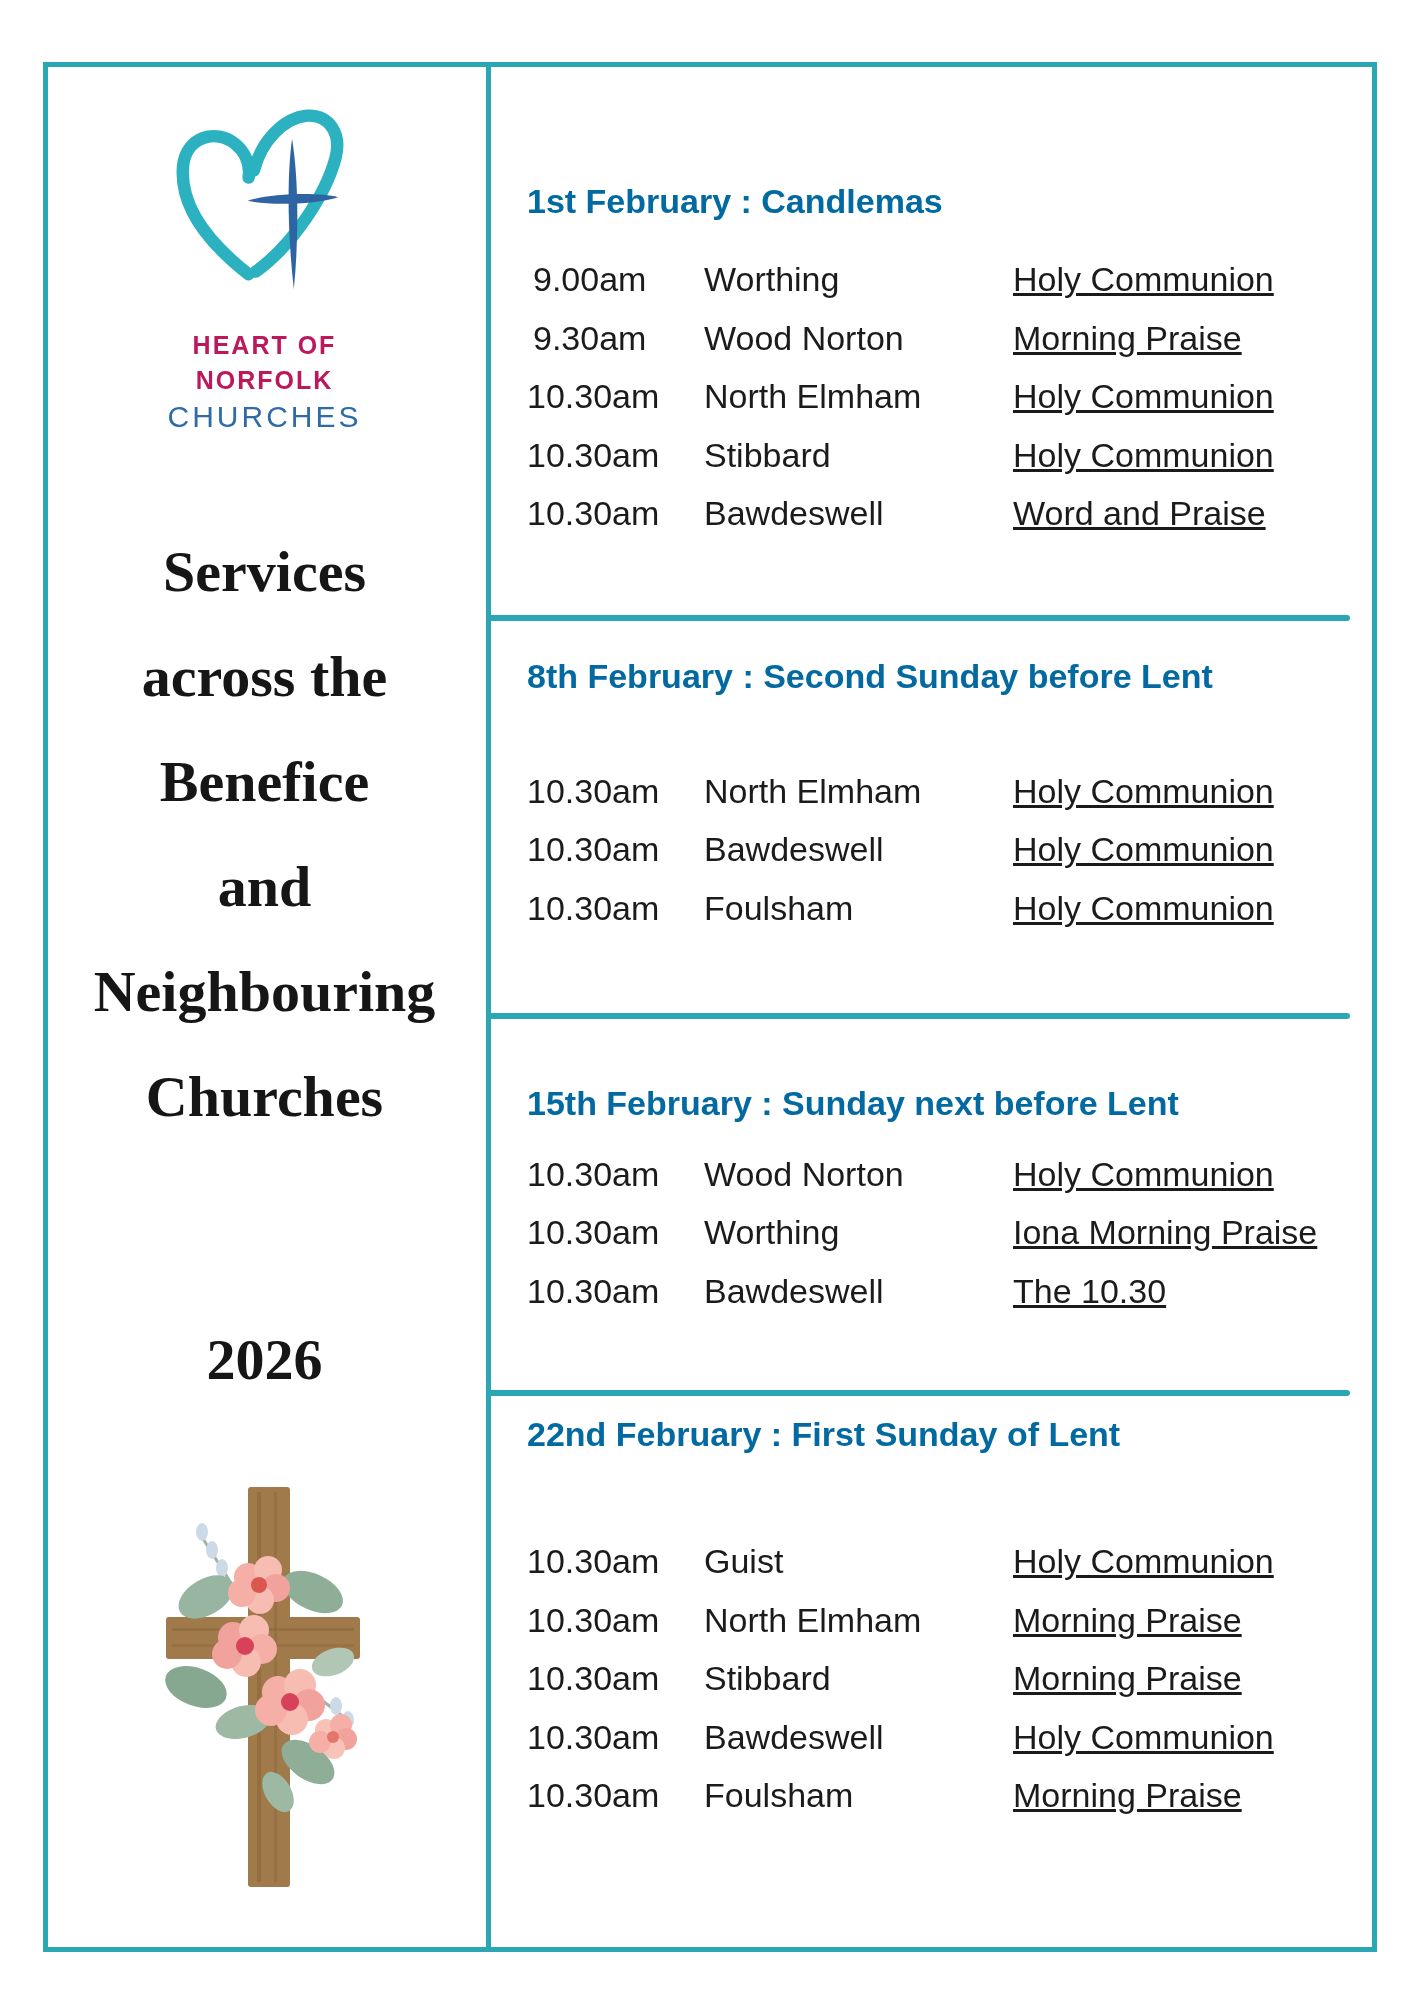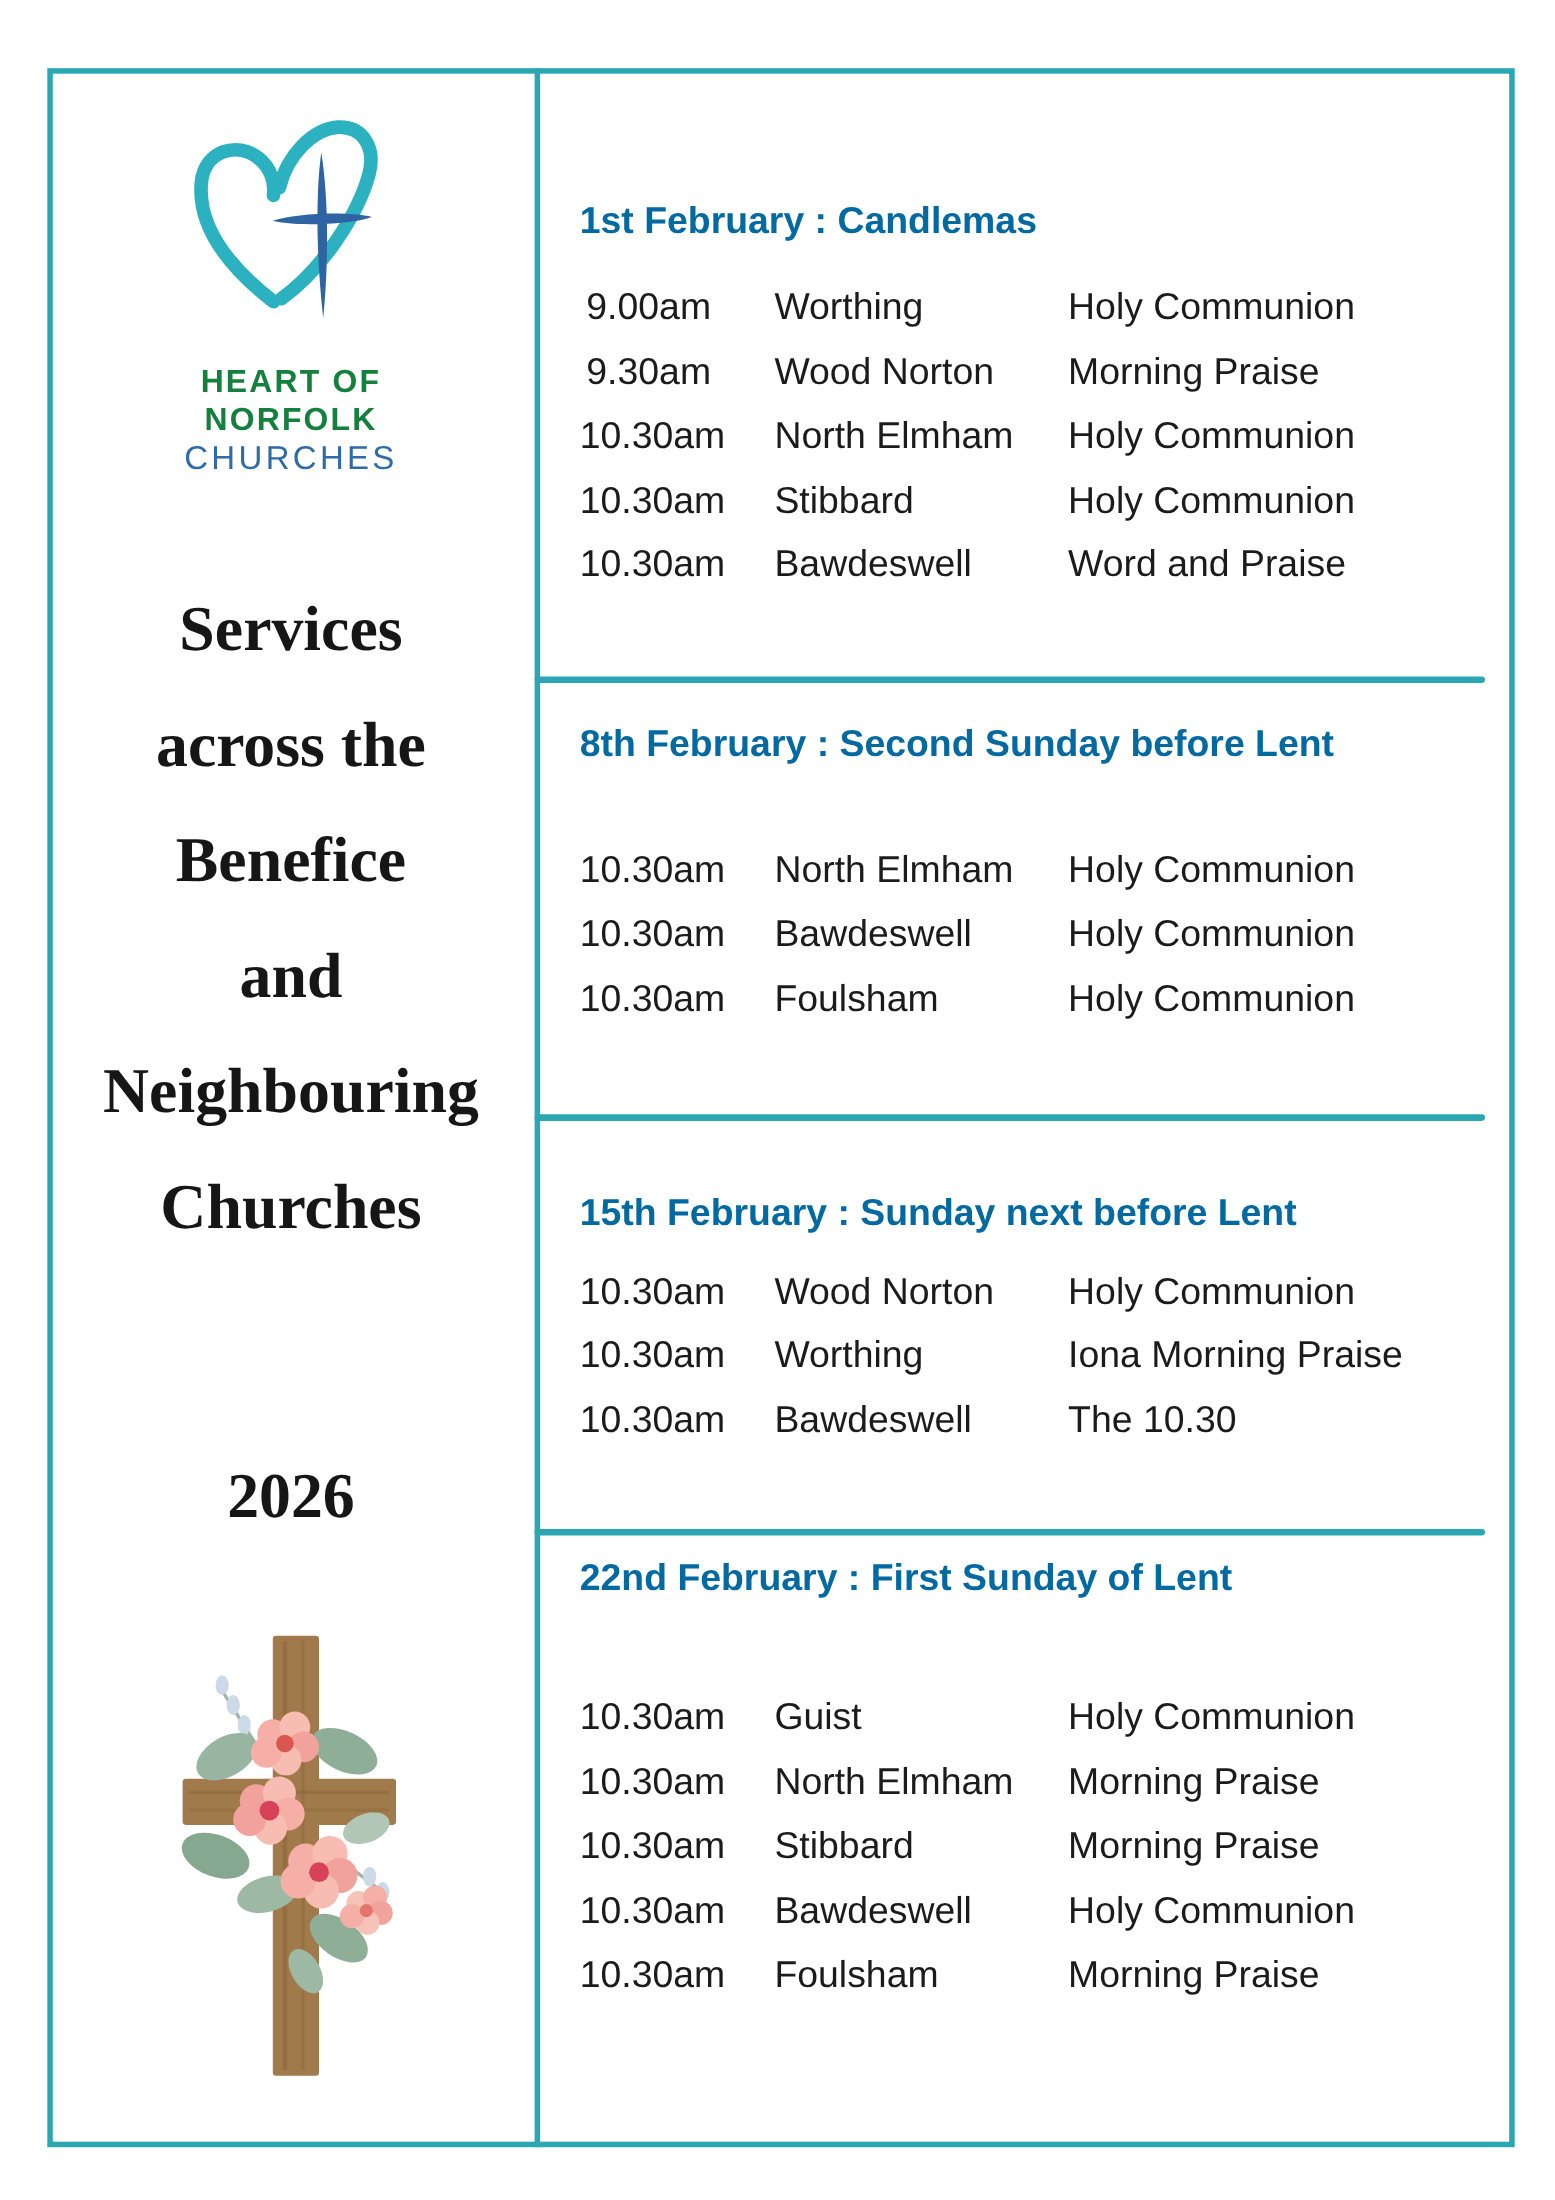--- a/index.html
+++ b/index.html
@@ -6,34 +6,34 @@
   #page{position:relative;width:1414px;height:2000px;background:#ffffff;overflow:hidden;
         font-family:"Liberation Sans","DejaVu Sans",sans-serif;color:#1b1b1b;}
   
   #frame{position:absolute;left:43px;top:62px;width:1324px;height:1880px;border:5px solid #2ba7b3;}
   #vdivider{position:absolute;left:486px;top:62px;width:5px;height:1890px;background:#2ba7b3;}
   .sep{position:absolute;left:486px;width:864px;height:6px;background:#2ba7b3;border-radius:3px;}
   
   #leftcol{position:absolute;left:43px;top:62px;width:443px;height:1890px;}
   .logo-svg{position:absolute;left:117px;top:30px;width:195px;height:205px;}
   .wm{position:absolute;left:0;width:443px;text-align:center;letter-spacing:2px;}
-  .wm-teal{color:#15803d;font-weight:bold;font-size:29px;}
+  .wm-teal{color:#be185d;font-weight:bold;font-size:25px;}
   .wm-blue{color:#2f6ba8;font-weight:400;font-size:30px;letter-spacing:3px;}
   .serif-line{position:absolute;left:0;width:443px;text-align:center;
       font-family:"Liberation Serif","DejaVu Serif",serif;font-weight:700;
       font-size:58px;color:#161616;white-space:nowrap;}
   .cross-svg{position:absolute;left:105px;top:1410px;width:230px;height:430px;}
   
   .sec-h{position:absolute;left:527px;margin:0;font-size:34px;font-weight:bold;color:#0369a1;white-space:nowrap;}
   .row{position:absolute;left:527px;width:830px;height:58px;font-size:34px;}
   .row span{position:absolute;top:8px;white-space:nowrap;text-align:center;}
   .ct{left:0;}
   .ct.t-indent{left:6px;}
   .cp{left:177px;}
-  .cs{left:444px;}
+  .cs{left:486px;text-decoration:underline;}
 </style>
 </head>
 <body>
 
 <div id="page">
   <div id="frame"></div>
   <div id="vdivider"></div>
 
   <div id="leftcol">
 

